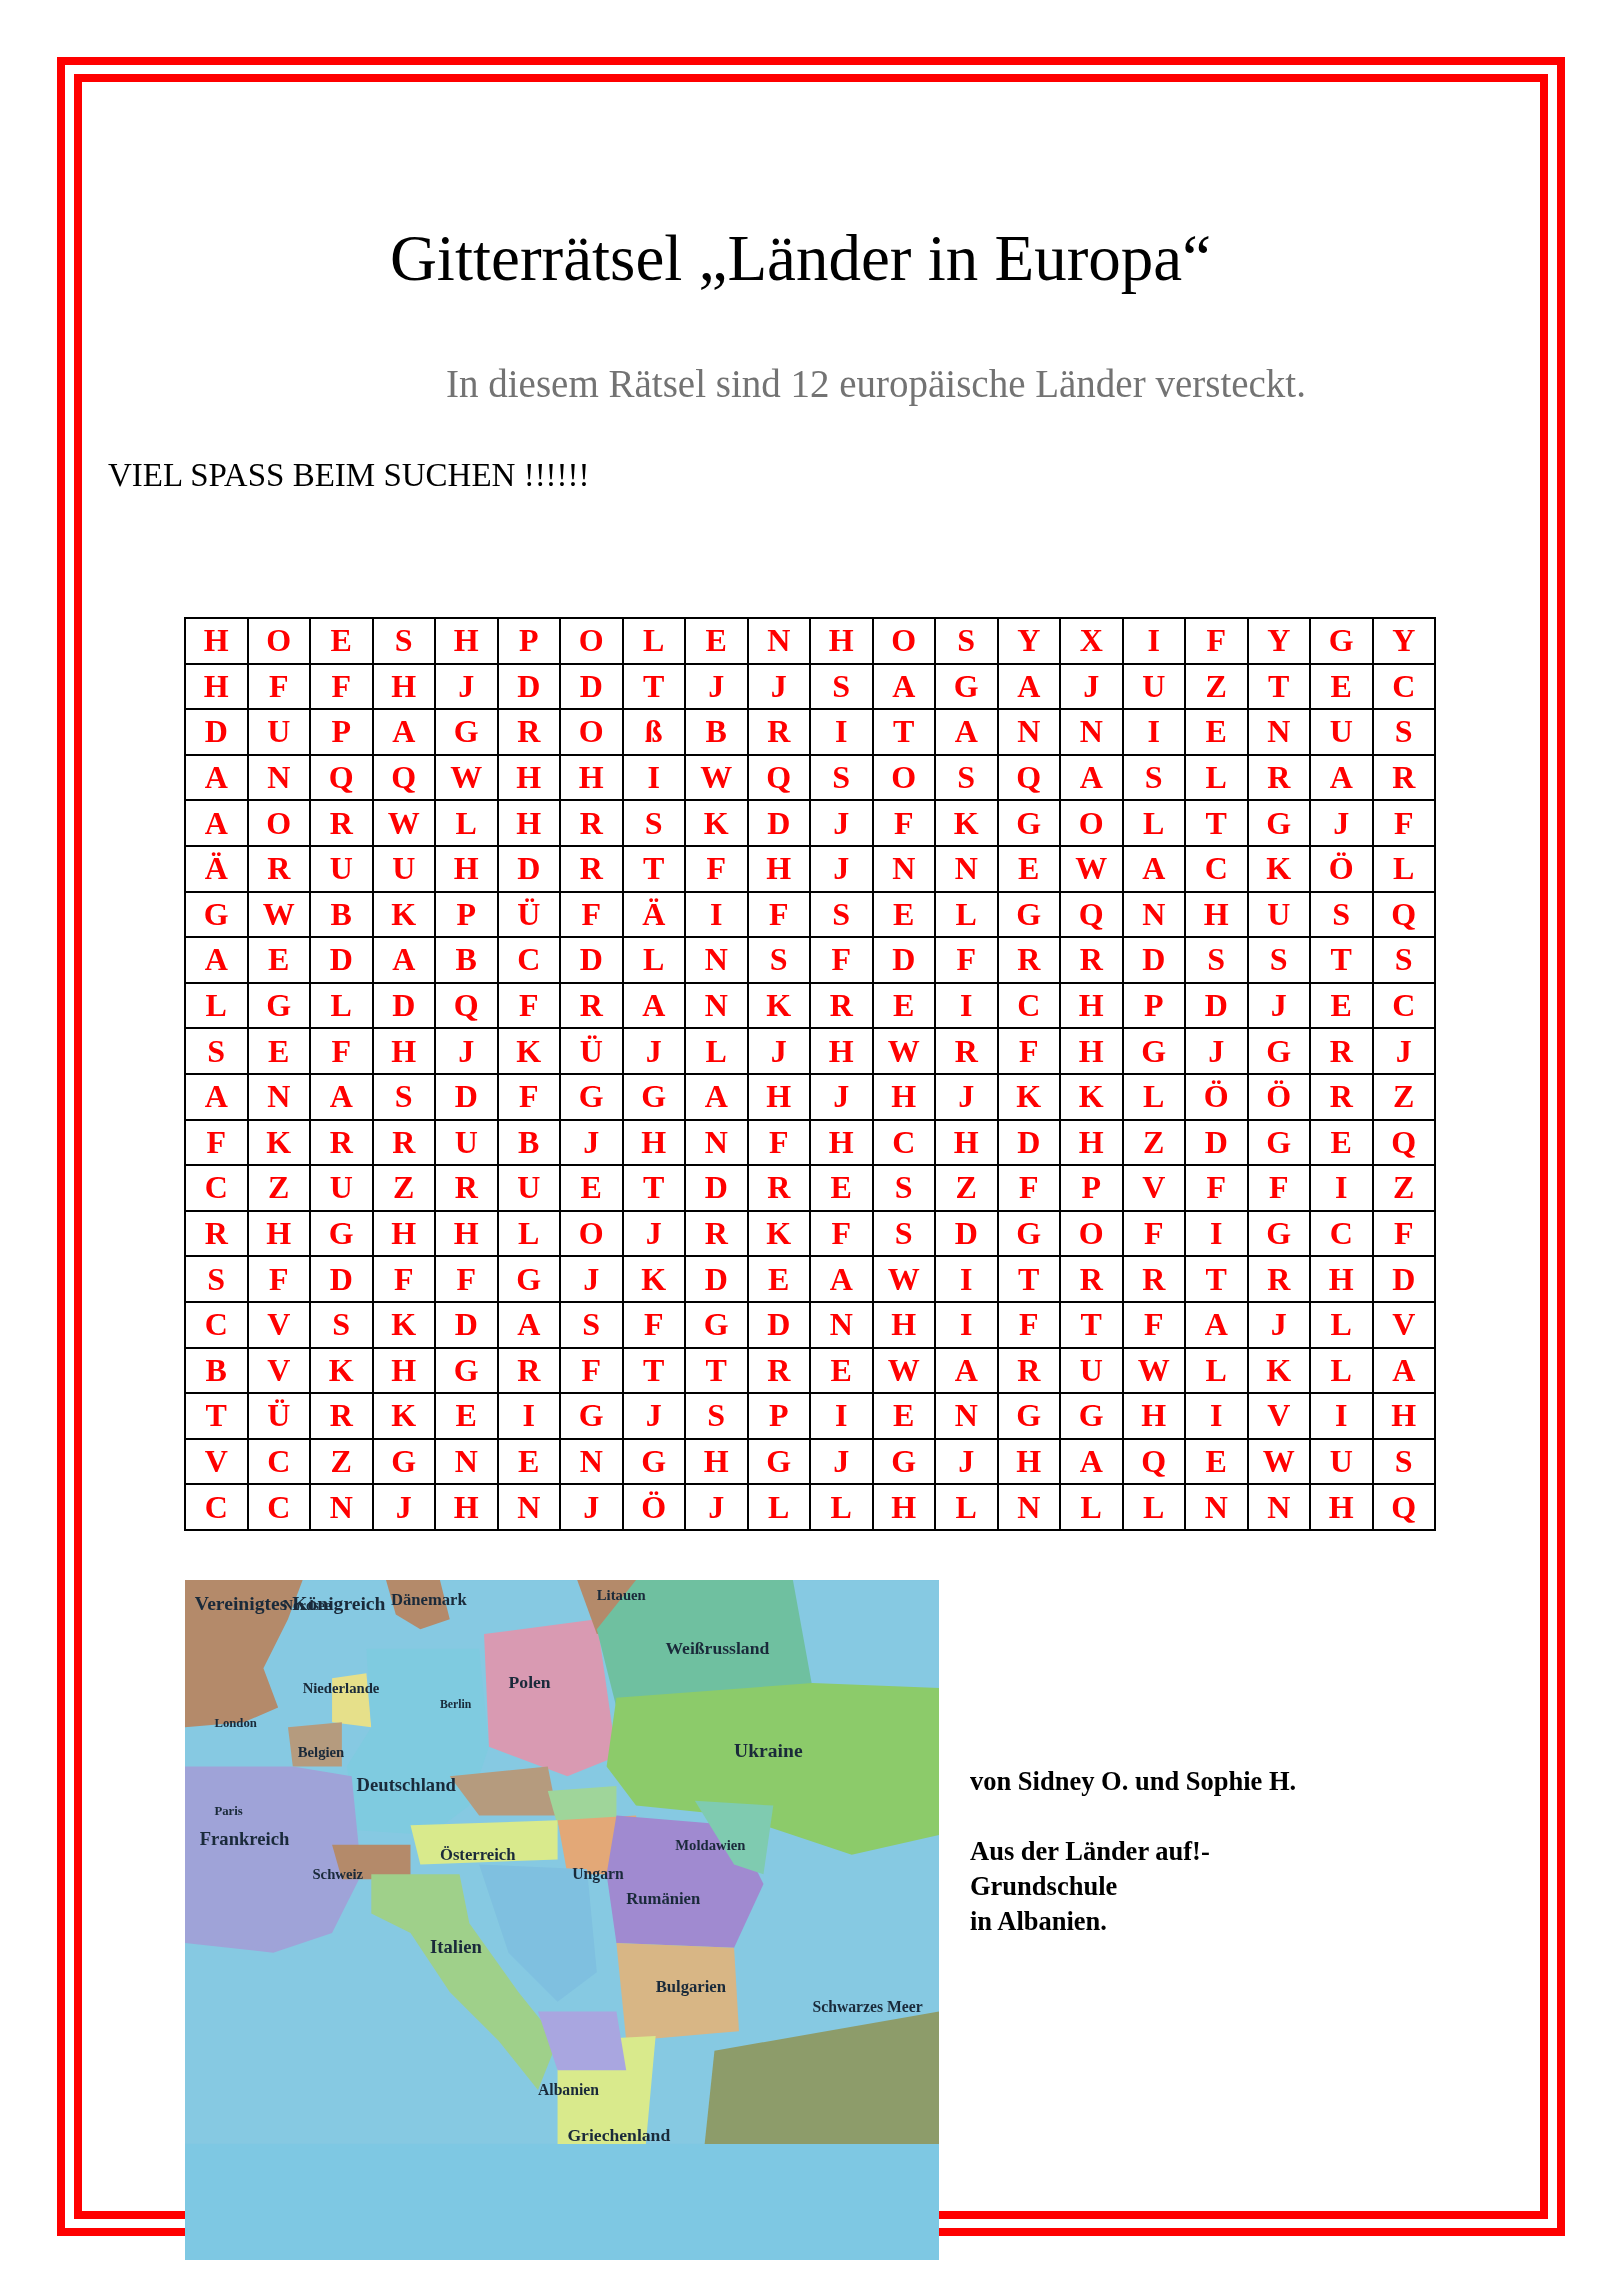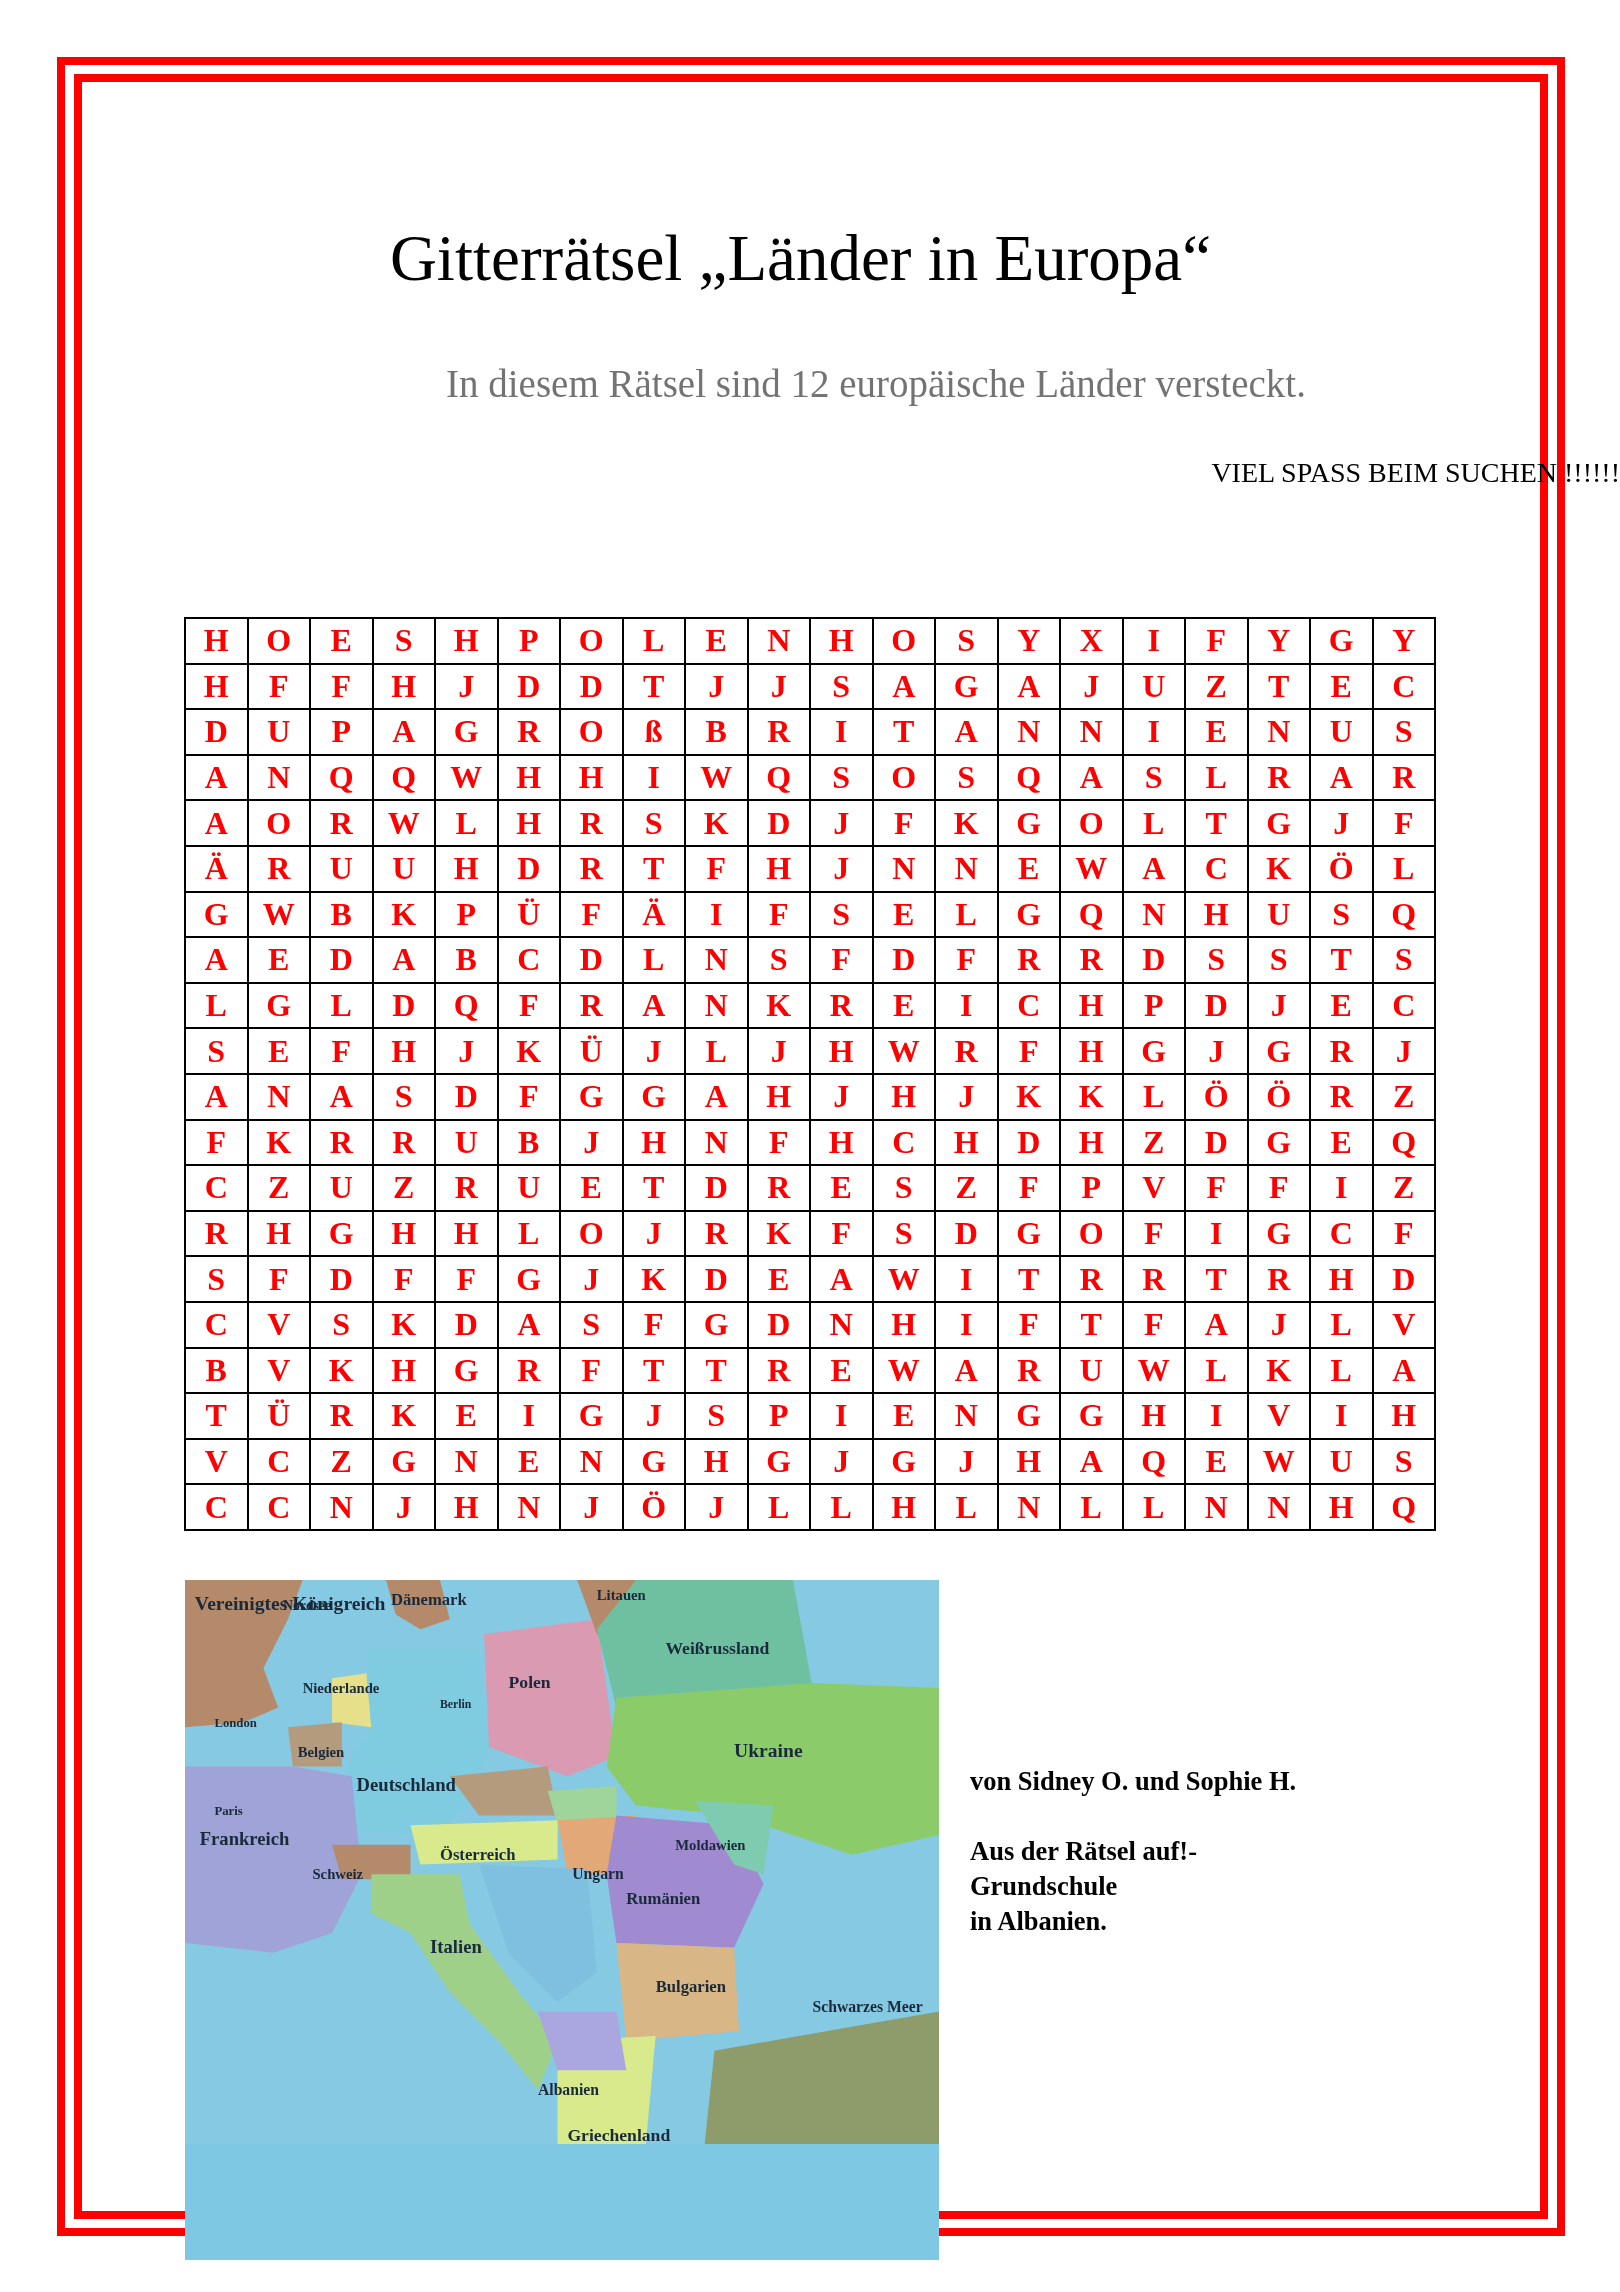--- a/index.html
+++ b/index.html
@@ -6,22 +6,22 @@
   body { width: 1620px; height: 2293px; position: relative; overflow: hidden;
          font-family: "Liberation Serif", "DejaVu Serif", serif; }
   .border-outer { position: absolute; left: 57px; top: 57px; width: 1492px; height: 2163px;
                   border: 8.8px solid #ff0000; box-sizing: content-box; }
   .border-inner { position: absolute; left: 74px; top: 74px; width: 1458px; height: 2129px;
                   border: 8.8px solid #ff0000; box-sizing: content-box; }
   .title { position: absolute; left: 0; width: 1493px; top: 221px; text-align: center;
            font-size: 65px; color: #000; padding-left: 108px; box-sizing: border-box; }
   .subtitle { position: absolute; left: 12px; width: 1620px; top: 361px; text-align: center;
               font-size: 39px; color: #737373; padding-left: 108px; box-sizing: border-box; }
-  .tagline { position: absolute; left: 0; width: 1620px; top: 457px; text-align: right;
-             font-size: 28px; color: #000; padding-left: 108px; box-sizing: border-box; }
+  .tagline { position: absolute; left: 0; width: 1620px; top: 457px; text-align: left;
+             font-size: 33px; color: #000; padding-left: 108px; box-sizing: border-box; }
   table.grid { position: absolute; left: 184px; top: 617px; border-collapse: collapse;
                width: 1252px; height: 914px; table-layout: fixed; }
   table.grid td { border: 2px solid #000; text-align: center; vertical-align: middle;
                   color: #ff0000; font-weight: bold; font-size: 32px; padding: 0;
                   font-family: "Liberation Serif", "DejaVu Serif", serif; }
   .map { position: absolute; left: 185px; top: 1580px; width: 754px; height: 680px;
          overflow: hidden; background: #7ec8e3; }
   .map svg { display: block; }
   .credits { position: absolute; left: 970px; top: 1756px; font-weight: bold; font-size: 26.5px;
              color: #000; line-height: 35px; margin-top: 8px; }
@@ -551,17 +551,17 @@
         <text x="390" y="572" font-size="18">Griechenland</text>
         <text x="360" y="525" font-size="16">Albanien</text>
         <text x="640" y="440" font-size="16">Schwarzes Meer</text>
       </g>
   </svg>
 </div>
 
 <div class="credits">
   <div>von Sidney O. und Sophie H.</div>
   <div class="gap"></div>
-  <div>Aus der Rätsel auf!-</div>
+  <div>Aus der Länder auf!-</div>
   <div>Grundschule</div>
   <div>in Albanien.</div>
 </div>
 
 
 </body></html>

